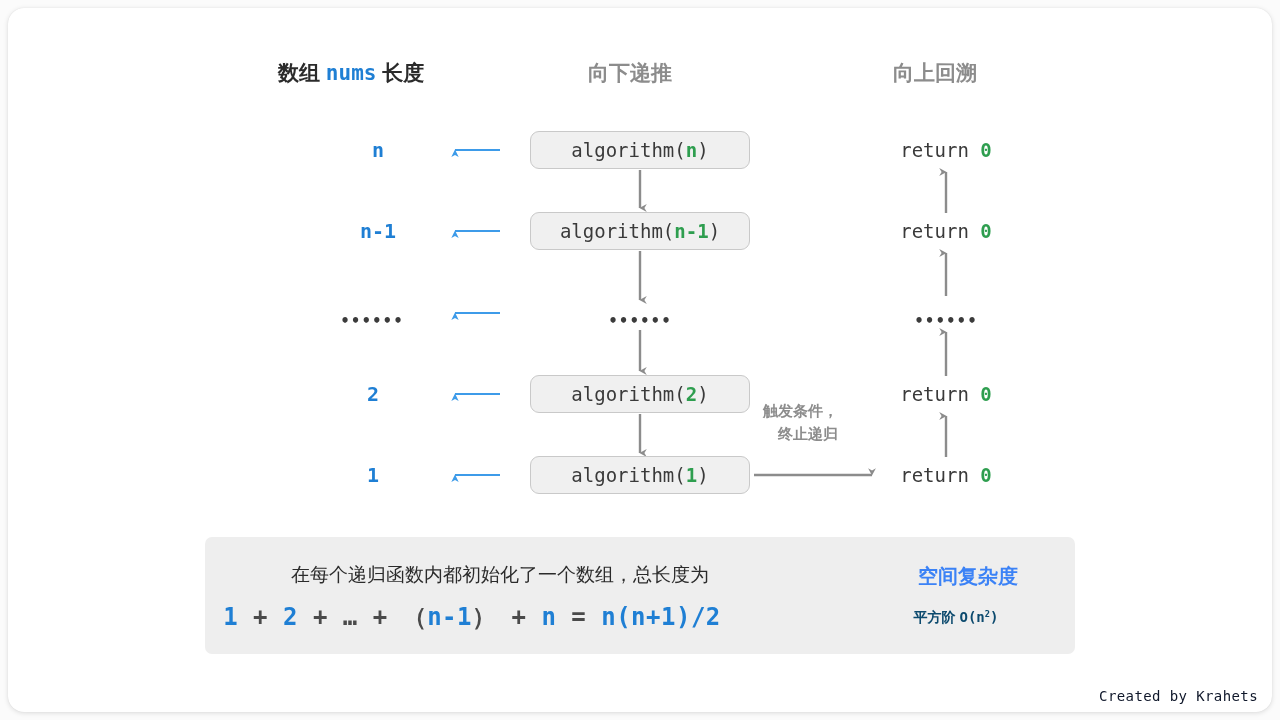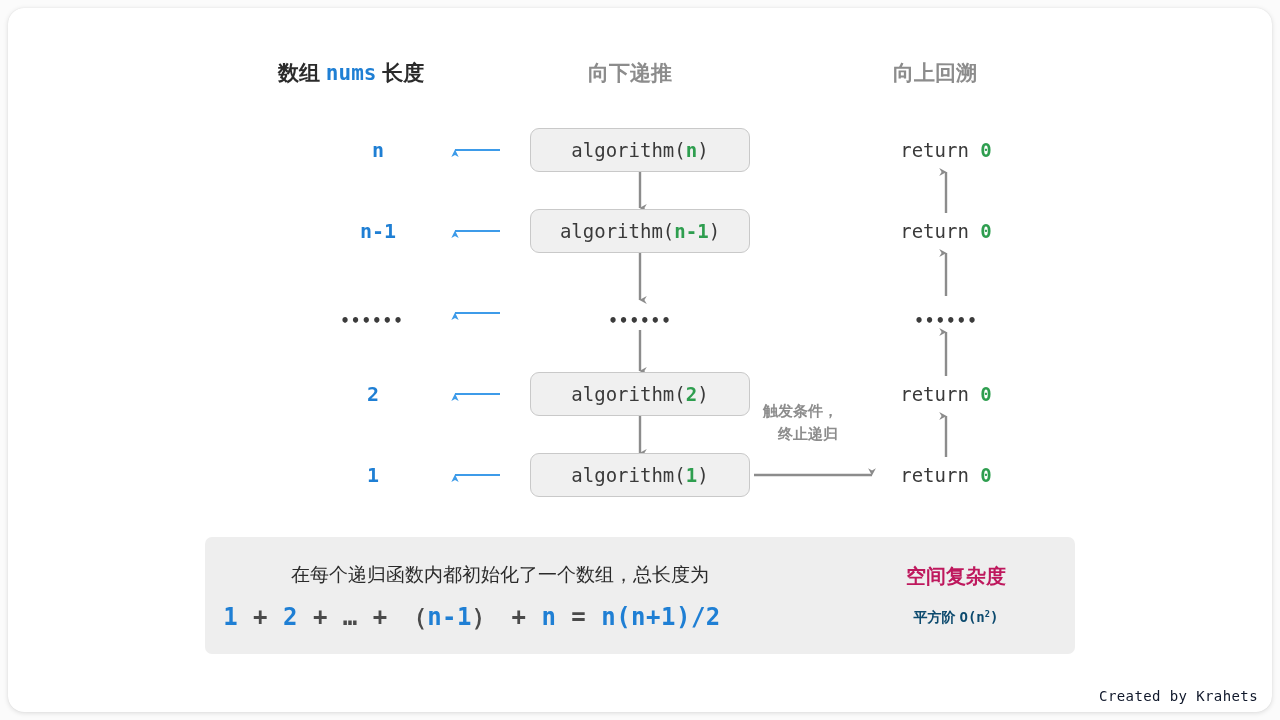--- a/index.html
+++ b/index.html
@@ -62,21 +62,21 @@
     white-space: nowrap;
     transform: translate(-50%, -50%);
   }
 
   
   .box {
     position: absolute;
     background: #f0f0f0;
     border: 1.4px solid #c9c9c9;
     border-radius: 9px;
-    height: 44px;
+    height: 38px;
     display: flex;
     align-items: center;
     justify-content: center;
     font-family: "DejaVu Sans Mono", monospace;
     font-size: 19px;
     color: #3a3a3a;
     white-space: nowrap;
     transform: translate(-50%, -50%);
   }
   .box .arg { color: #2e9e4f; font-weight: bold; }
@@ -124,23 +124,24 @@
     color: #4a4a4a;
     white-space: nowrap;
     transform: translate(-50%, -50%);
     letter-spacing: 0.5px;
   }
   .formula .b { color: #1f7fd4; }
   .panel-title {
     position: absolute;
     font-size: 20px;
     font-weight: bold;
-    color: #be185d;
-    white-space: nowrap;
-    transform: translate(-50%, -50%);
+    color: #3b82f6;
+    white-space: nowrap;
+    transform: translate(-50%, -50%);
+    margin-left: 12px;
   }
   .panel-val {
     position: absolute;
     font-size: 14px;
     font-weight: bold;
     color: #0c4a6e;
     white-space: nowrap;
     transform: translate(-50%, -50%);
   }
   .panel-val .mono { font-family: "DejaVu Sans Mono", monospace; }

